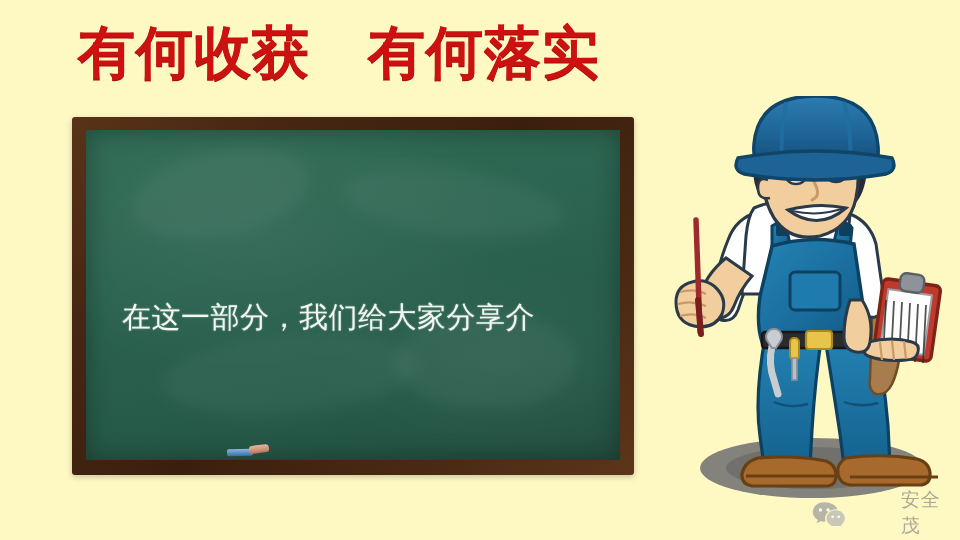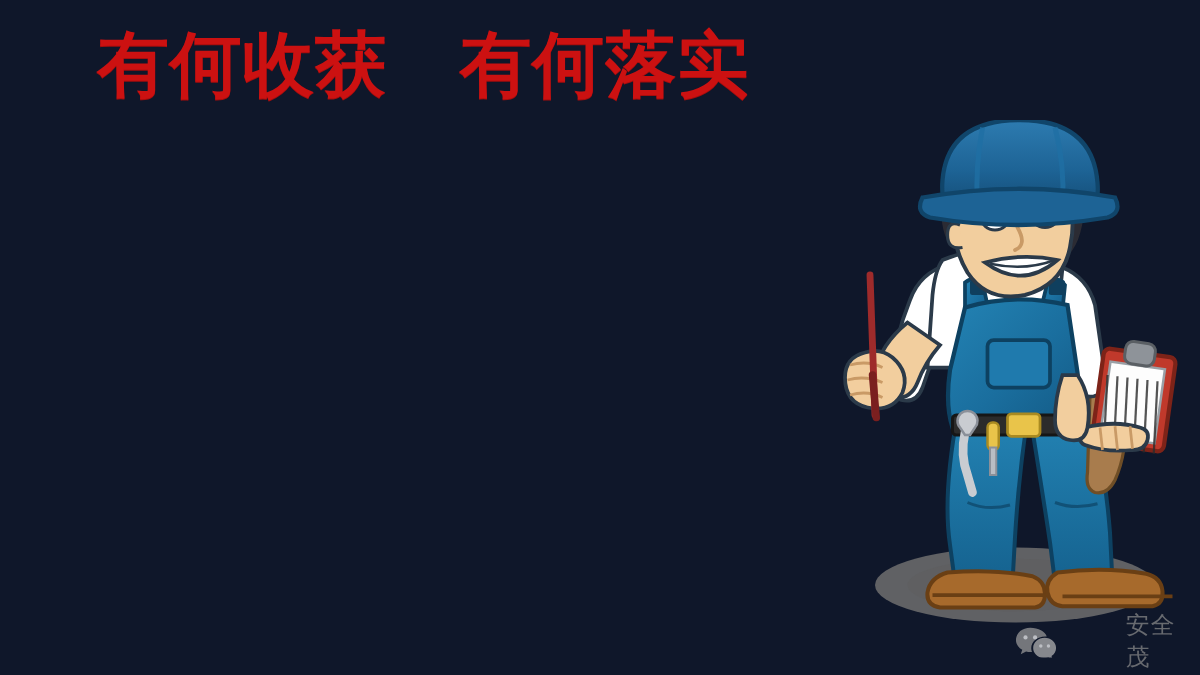--- a/index.html
+++ b/index.html
@@ -12,21 +12,21 @@
     height: 540px;
     position: relative;
     overflow: hidden;
     font-family: "Liberation Sans", "DejaVu Sans", sans-serif;
   }
 
   
   .slide {
     position: absolute;
     inset: 0;
-    background: #0f172a;
+    background: #fef9c3;
   }
 
   
   .title {
     position: absolute;
     left: 78px;
     top: 16px;
     font-size: 57px;
     line-height: 72px;
     font-weight: bold;
@@ -140,20 +140,38 @@
     margin-left: 48px;
   }
 </style>
 </head>
 <body>
 
 <div class="slide">
 
   <div class="title">有何收获　有何落实</div>
 
+  <div class="board">
+    <div class="board-inner">
+      <span class="smear s1"></span>
+      <span class="smear s2"></span>
+      <span class="smear s3"></span>
+      <span class="smear s4"></span>
+
+      <div class="board-text">
+        <span class="line">在这一部分，我们给大家分享介</span>
+        <span class="line">绍了检维修作业安全。</span>
+        
+        
+      </div>
+
+      <span class="chalk chalk-blue"></span>
+      <span class="chalk chalk-pink"></span>
+    </div>
+  </div>
 
   <div class="character">
     <svg viewBox="0 0 300 412" xmlns="http://www.w3.org/2000/svg">
       <defs>
         <linearGradient id="helmetG" x1="0" y1="0" x2="0" y2="1">
           <stop offset="0%" stop-color="#2d7bb0"></stop>
           <stop offset="60%" stop-color="#1d6395"></stop>
           <stop offset="100%" stop-color="#154e78"></stop>
         </linearGradient>
         <linearGradient id="ovG" x1="0" y1="0" x2="1" y2="1">

